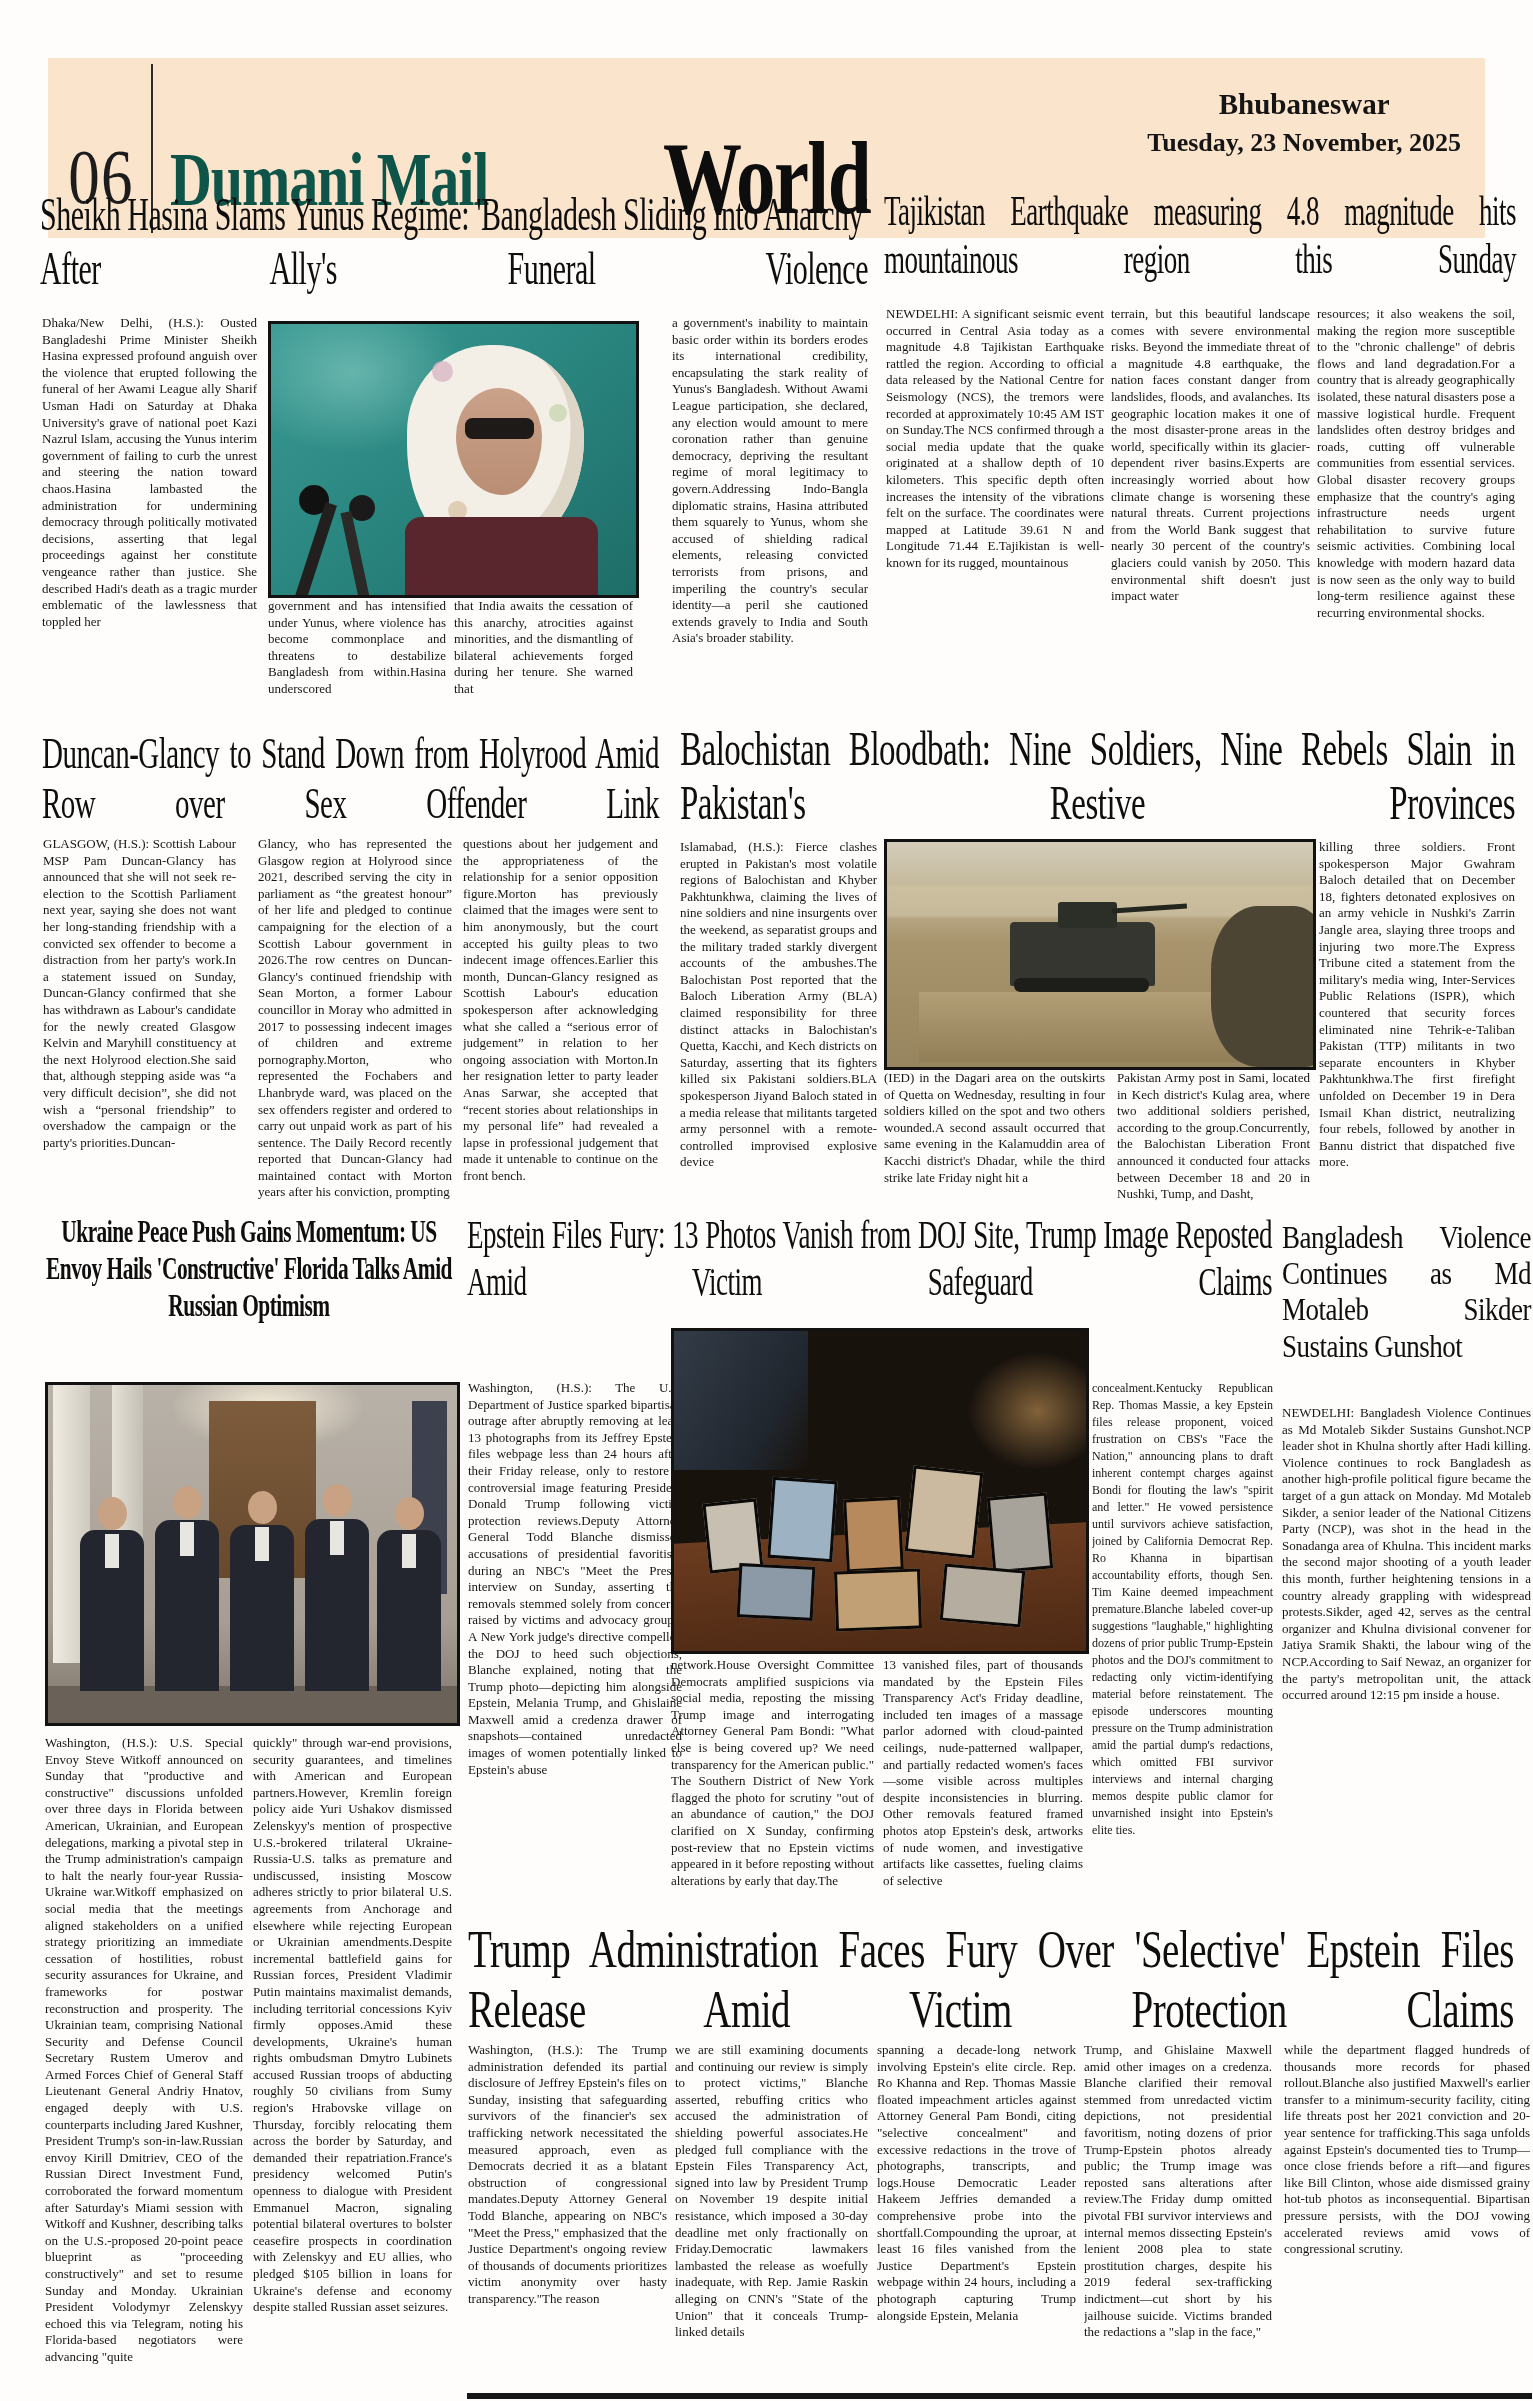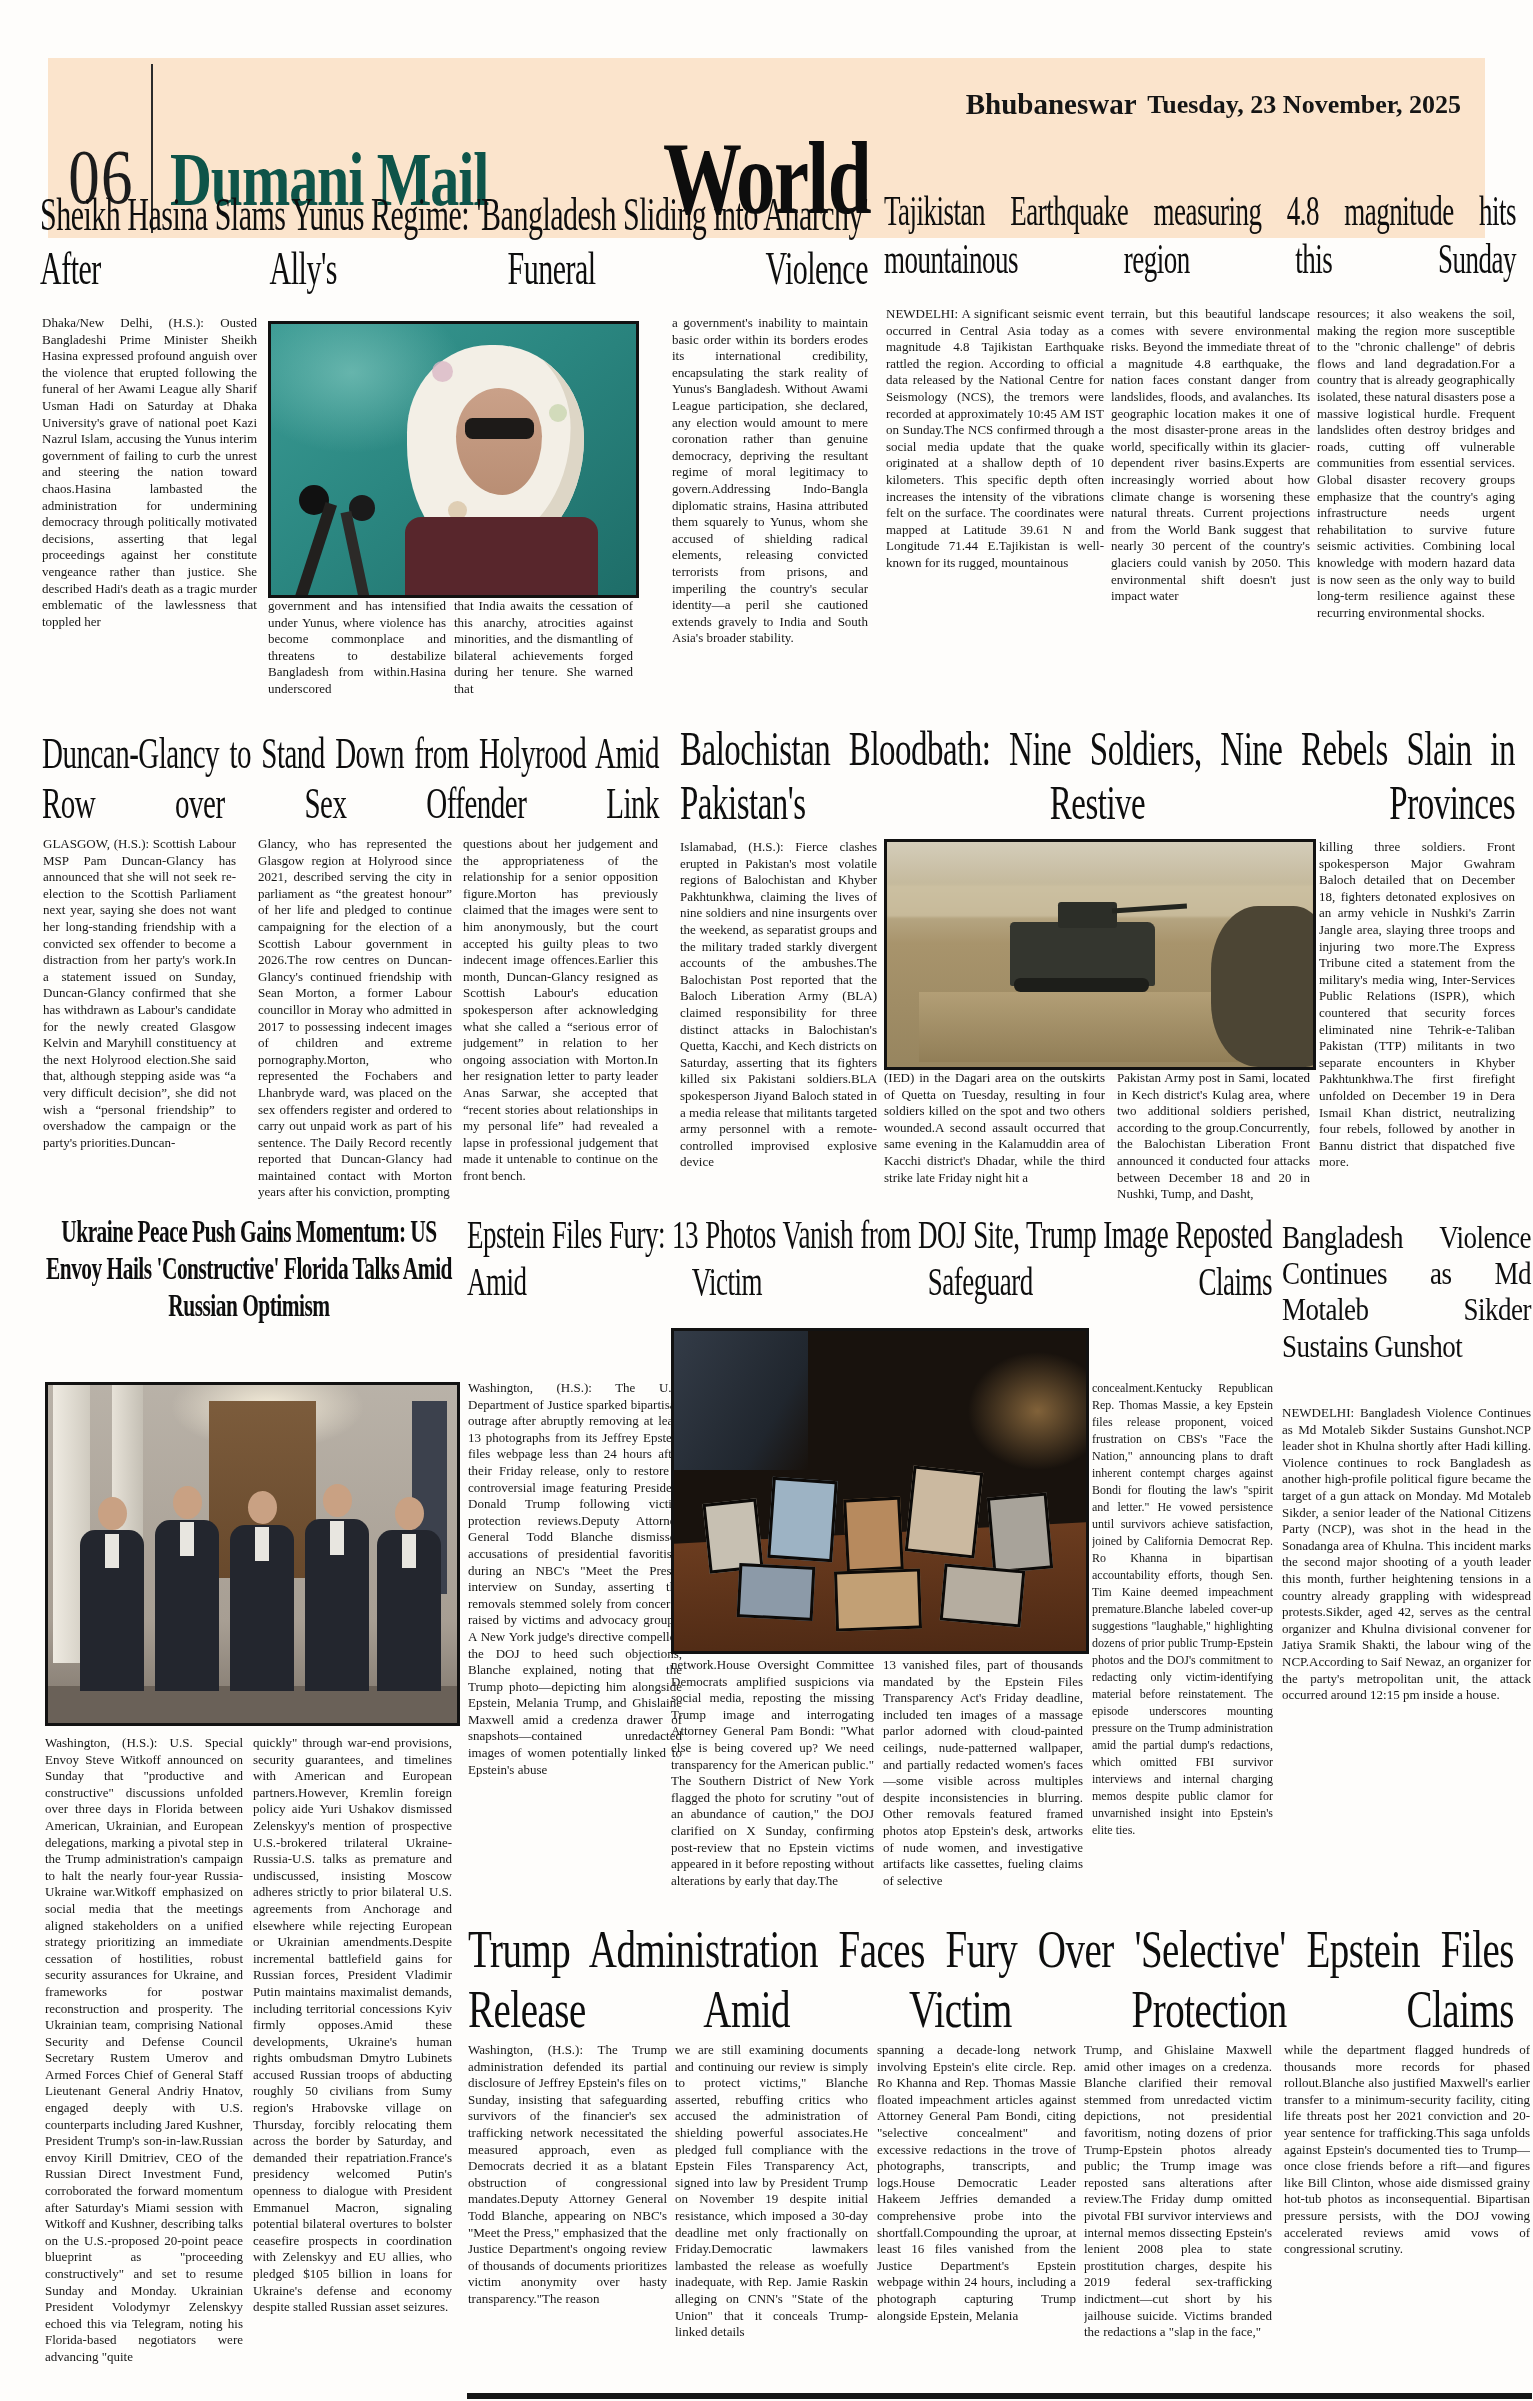--- a/index.html
+++ b/index.html
@@ -4,21 +4,21 @@
 <style>
   html,body{margin:0;padding:0;background:#e9e9e9;}
   .page{position:relative;width:1533px;height:2401px;background:#fefdfb;margin:0 auto;overflow:hidden;
         font-family:"Liberation Serif",serif;color:#151515;}
   
   .band{position:absolute;left:48px;top:58px;width:1437px;height:180px;background:#fbe4cc;}
   .pageno{position:absolute;left:20.3px;top:80px;font-size:63px;line-height:1;font-weight:400;color:#1c1c1c;letter-spacing:1.1px;transform:scaleY(1.25);transform-origin:top left;}
   .hdr-div{position:absolute;left:103px;top:6.4px;width:1.6px;height:169px;background:#2b2b2b;}
   .masthead{position:absolute;left:122px;top:85px;font-size:58px;line-height:1;font-weight:700;color:#0e5449;transform:scaleY(1.3);transform-origin:top left;letter-spacing:-1.1px;}
   .section{position:absolute;left:0;right:0;top:69px;text-align:center;font-size:79px;line-height:1;font-weight:700;color:#0d0d0d;transform:scaleY(1.3);transform-origin:top center;letter-spacing:-1.6px;}
-  .edition{position:absolute;right:24px;top:32px;display:flex;flex-direction:row;align-items:center;gap:10.7px;}
+  .edition{position:absolute;right:24px;top:32px;display:flex;flex-direction:column;align-items:center;gap:10.7px;}
   .ed-city{font-size:29px;font-weight:700;line-height:1;}
   .ed-date{font-size:26px;font-weight:700;line-height:1;}
   
   .hl{position:absolute;font-weight:400;color:#0e0e0e;text-align:justify;text-align-last:justify;-moz-text-align-last:justify;letter-spacing:-0.5px;transform-origin:top left;}
   .hl-a{left:40px;top:188px;width:828px;font-size:30px;line-height:1.15;transform:scaleY(1.55);}
   .hl-b{left:884px;top:188px;width:632px;font-size:27px;line-height:1.15;transform:scaleY(1.55);}
   .hl-c{left:42px;top:729px;width:617px;font-size:29px;line-height:1.15;transform:scaleY(1.5);}
   .hl-d{left:680px;top:723px;width:835px;font-size:33px;line-height:1.12;transform:scaleY(1.45);}
   .hl-e{left:43px;top:1214px;width:412px;font-size:21.4px;line-height:1.2;font-weight:700;text-align:center;text-align-last:center;transform:scaleY(1.45);}
   .hl-f{left:467px;top:1212px;width:805px;font-size:27px;line-height:1.15;transform:scaleY(1.5);}
@@ -137,21 +137,21 @@
   <div class="bt" style="left:680px;top:839px;width:197px;height:367px;">Islamabad, (H.S.): Fierce clashes erupted in Pakistan's most volatile regions of Balochistan and Khyber Pakhtunkhwa, claiming the lives of nine soldiers and nine insurgents over the weekend, as separatist groups and the military traded starkly divergent accounts of the ambushes.The Balochistan Post reported that the Baloch Liberation Army (BLA) claimed responsibility for three distinct attacks in Balochistan's Quetta, Kacchi, and Kech districts on Saturday, asserting that its fighters killed six Pakistani soldiers.BLA spokesperson Jiyand Baloch stated in a media release that militants targeted army personnel with a remote-controlled improvised explosive device</div>
   <div class="ph ph-d">
     <div class="haze"></div>
     <div class="dust"></div>
     <div class="veh"></div>
     <div class="turret"></div>
       <div class="barrel"></div>
       <div class="wheels"></div>
     <div class="brush"></div>
   </div>
-  <div class="bt" style="left:884px;top:1070px;width:221px;height:136px;">(IED) in the Dagari area on the outskirts of Quetta on Tuesday, resulting in four soldiers killed on the spot and two others wounded.A second assault occurred that same evening in the Kalamuddin area of Kacchi district's Dhadar, while the third strike late Friday night hit a</div>
+  <div class="bt" style="left:884px;top:1070px;width:221px;height:136px;">(IED) in the Dagari area on the outskirts of Quetta on Wednesday, resulting in four soldiers killed on the spot and two others wounded.A second assault occurred that same evening in the Kalamuddin area of Kacchi district's Dhadar, while the third strike late Friday night hit a</div>
   <div class="bt" style="left:1117px;top:1070px;width:193px;height:136px;">Pakistan Army post in Sami, located in Kech district's Kulag area, where two additional soldiers perished, according to the group.Concurrently, the Balochistan Liberation Front announced it conducted four attacks between December 18 and 20 in Nushki, Tump, and Dasht,</div>
   <div class="bt" style="left:1319px;top:839px;width:196px;height:367px;">killing three soldiers. Front spokesperson Major Gwahram Baloch detailed that on December 18, fighters detonated explosives on an army vehicle in Nushki's Zarrin Jangle area, slaying three troops and injuring two more.The Express Tribune cited a statement from the military's media wing, Inter-Services Public Relations (ISPR), which countered that security forces eliminated nine Tehrik-e-Taliban Pakistan (TTP) militants in two separate encounters in Khyber Pakhtunkhwa.The first firefight unfolded on December 19 in Dera Ismail Khan district, neutralizing four rebels, followed by another in Bannu district that dispatched five more.</div>
 
   <div class="hl hl-e">Ukraine Peace Push Gains Momentum: US Envoy Hails 'Constructive' Florida Talks Amid Russian Optimism</div>
   <div class="ph ph-e">
     <div class="glowe"></div>
     <div class="colm1"></div>
     <div class="colm2"></div>
     <div class="door"></div>
     <div class="flag"></div>

